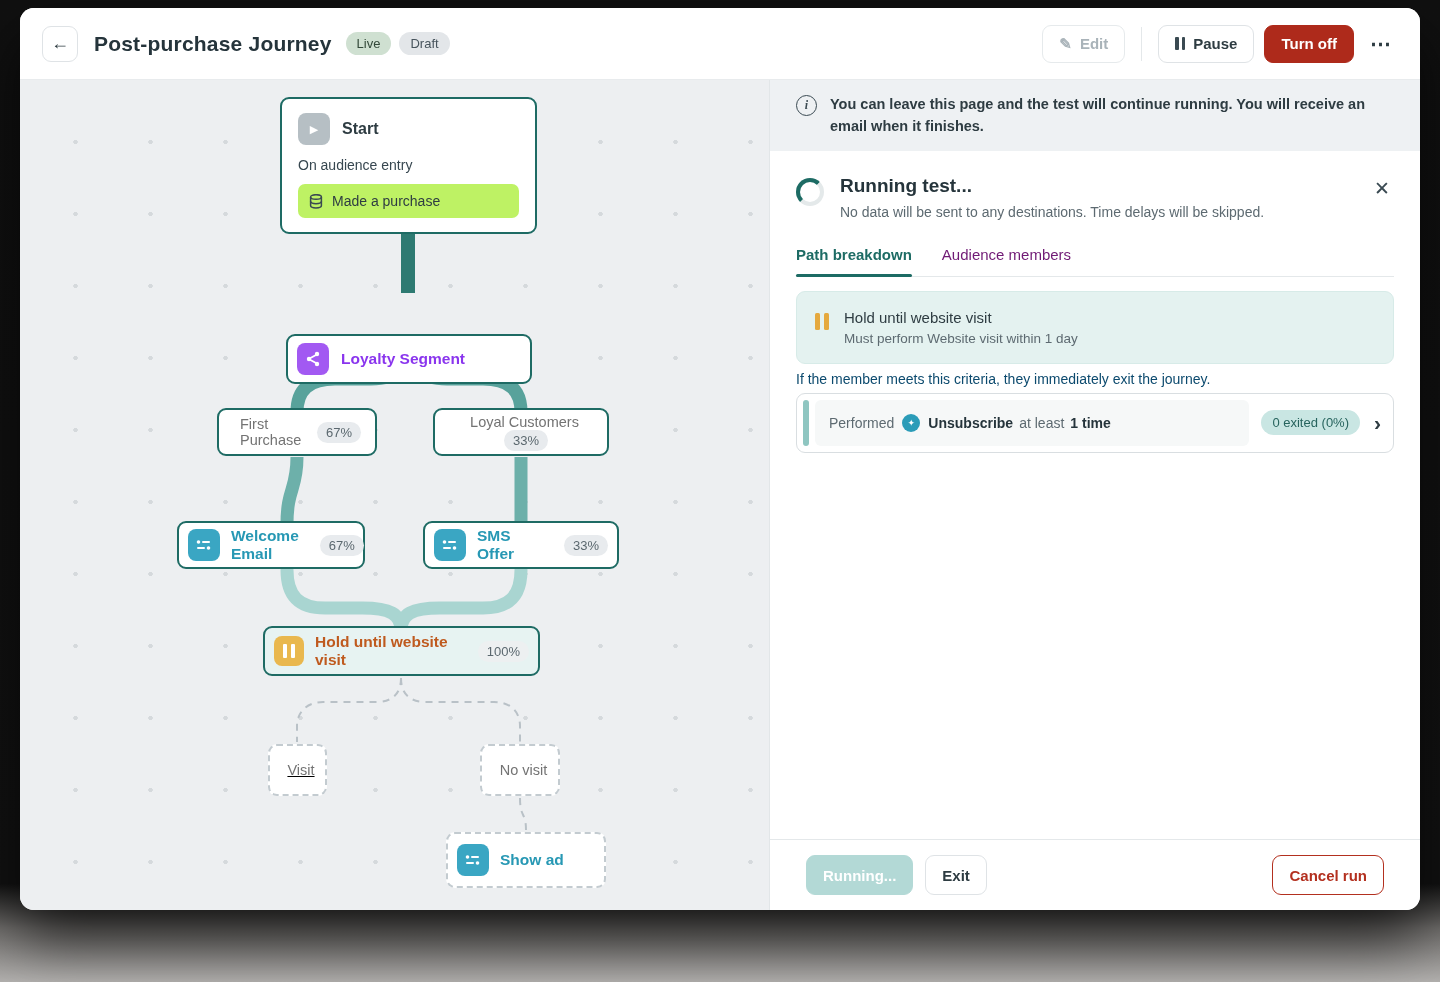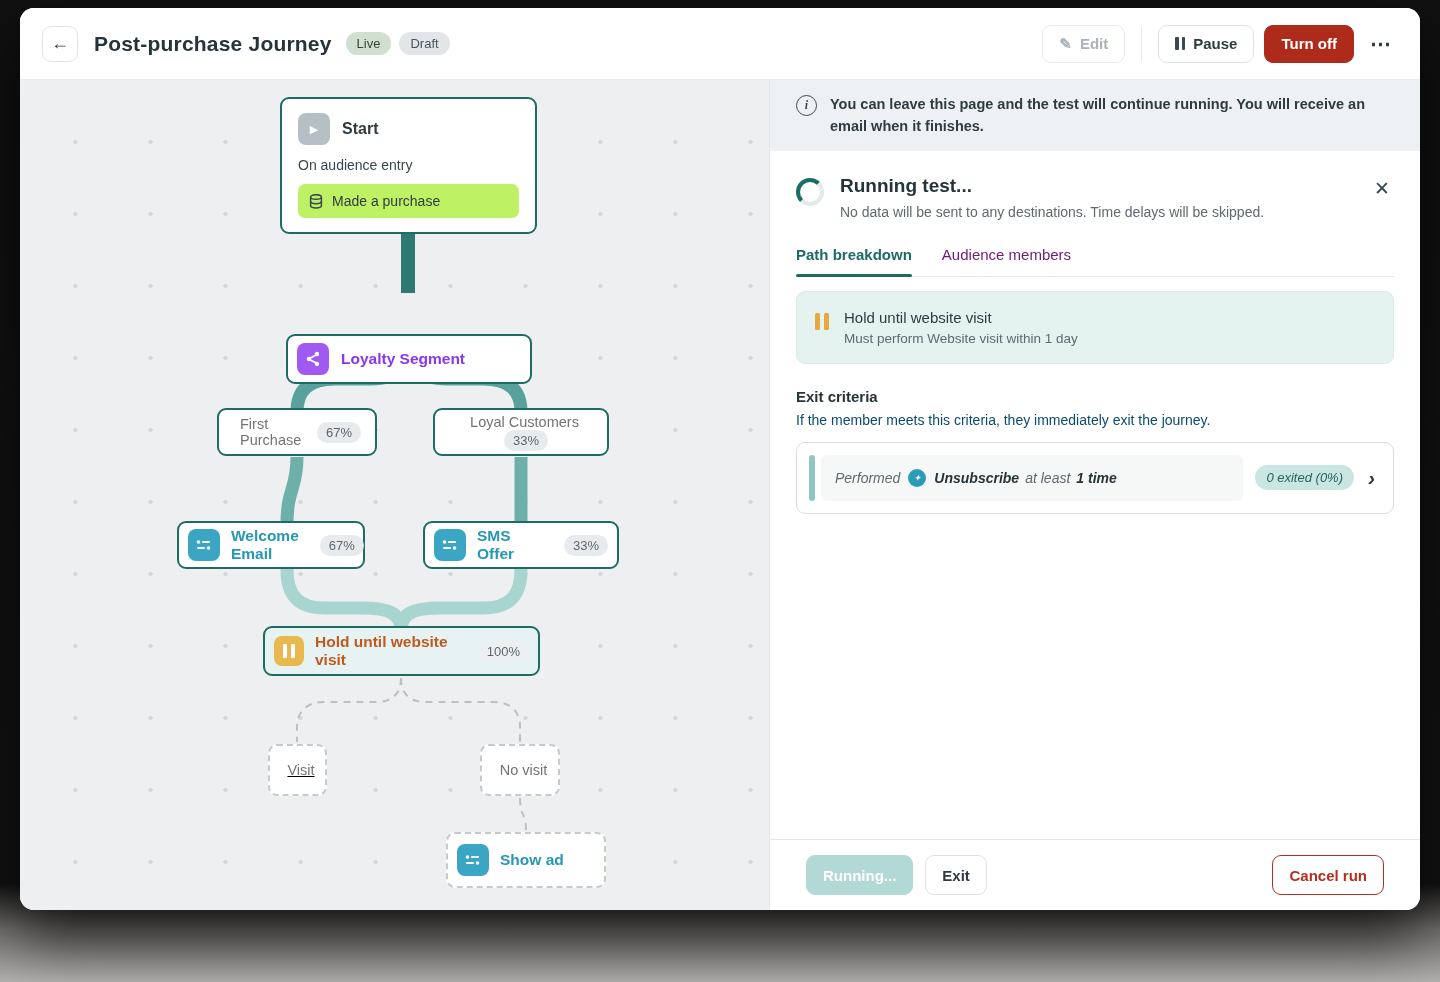--- a/index.html
+++ b/index.html
@@ -114,22 +114,22 @@
 
   .section-label { font-size:15px; font-weight:bold; color:#25343b; margin-top:24px; }
   .eval-card { margin-top:14px; background:#e4f2f0; border:1px solid #d7ebe8; border-radius:9px;
     padding:17px 18px; display:flex; gap:15px; align-items:flex-start; }
   .amber-pause { display:inline-flex; gap:4px; margin-top:4px; }
   .amber-pause i { display:block; width:5px; height:17px; background:#e5a93e; border-radius:1.5px; }
   .eval-title { font-size:15px; color:#2e3c42; }
   .eval-sub { font-size:13.5px; color:#5d6a71; margin-top:5px; }
 
   .exit-desc { font-size:14px; color:#0c4a6e; margin-top:7px; }
-  .exit-card { margin-top:14px; border:1px solid #d9dee1; border-radius:9px; background:#fff;
-    padding:12px; display:flex; align-items:stretch; cursor:pointer;font-style:italic; }
+  .exit-card { margin-top:6px; border:1px solid #d9dee1; border-radius:9px; background:#fff;
+    padding:6px; display:flex; align-items:stretch; cursor:pointer; }
   .accent-bar { width:6px; border-radius:4px; background:#8fc6c1; flex:0 0 auto; }
   .exit-inner { flex:1; background:#f6f8f8; border-radius:6px; margin-left:6px;
     display:flex; align-items:center; padding:14px 14px; gap:6px; font-size:14px; }
   .t-gray { color:#5d6a71; } .t-bold { color:#25343b; font-weight:bold; }
   .mini-ic { width:18px; height:18px; border-radius:50%; background:#2b9cb8; color:#fff;
     font-size:9px; display:inline-flex; align-items:center; justify-content:center; margin:0 2px; }
   .exit-right { display:flex; align-items:center; gap:14px; padding:0 6px 0 12px; }
   .exit-badge { background:#c9e6e3; color:#27645e; font-size:13px; padding:5px 11px;
     border-radius:999px; white-space:nowrap; }
   .chev { font-size:21px; color:#2e3c42; font-weight:bold; line-height:1; }
@@ -319,21 +319,20 @@
           <span class="amber-pause">
               <i></i>
               <i></i>
             </span>
           <div>
             <div class="eval-title">Hold until website visit</div>
             <div class="eval-sub">Must perform Website visit within 1 day</div>
           </div>
         </div>
 
-        <div class="section-label">Exit criteria</div>
         <div class="exit-desc">If the member meets this criteria, they immediately exit the journey.</div>
 
         <div class="exit-card">
           <div class="accent-bar"></div>
           <div class="exit-inner">
             <span class="t-gray">Performed</span>
             <span class="mini-ic">✦</span>
             <span class="t-bold">Unsubscribe</span>
             <span class="t-gray">at least</span>
             <span class="t-bold">1 time</span>

